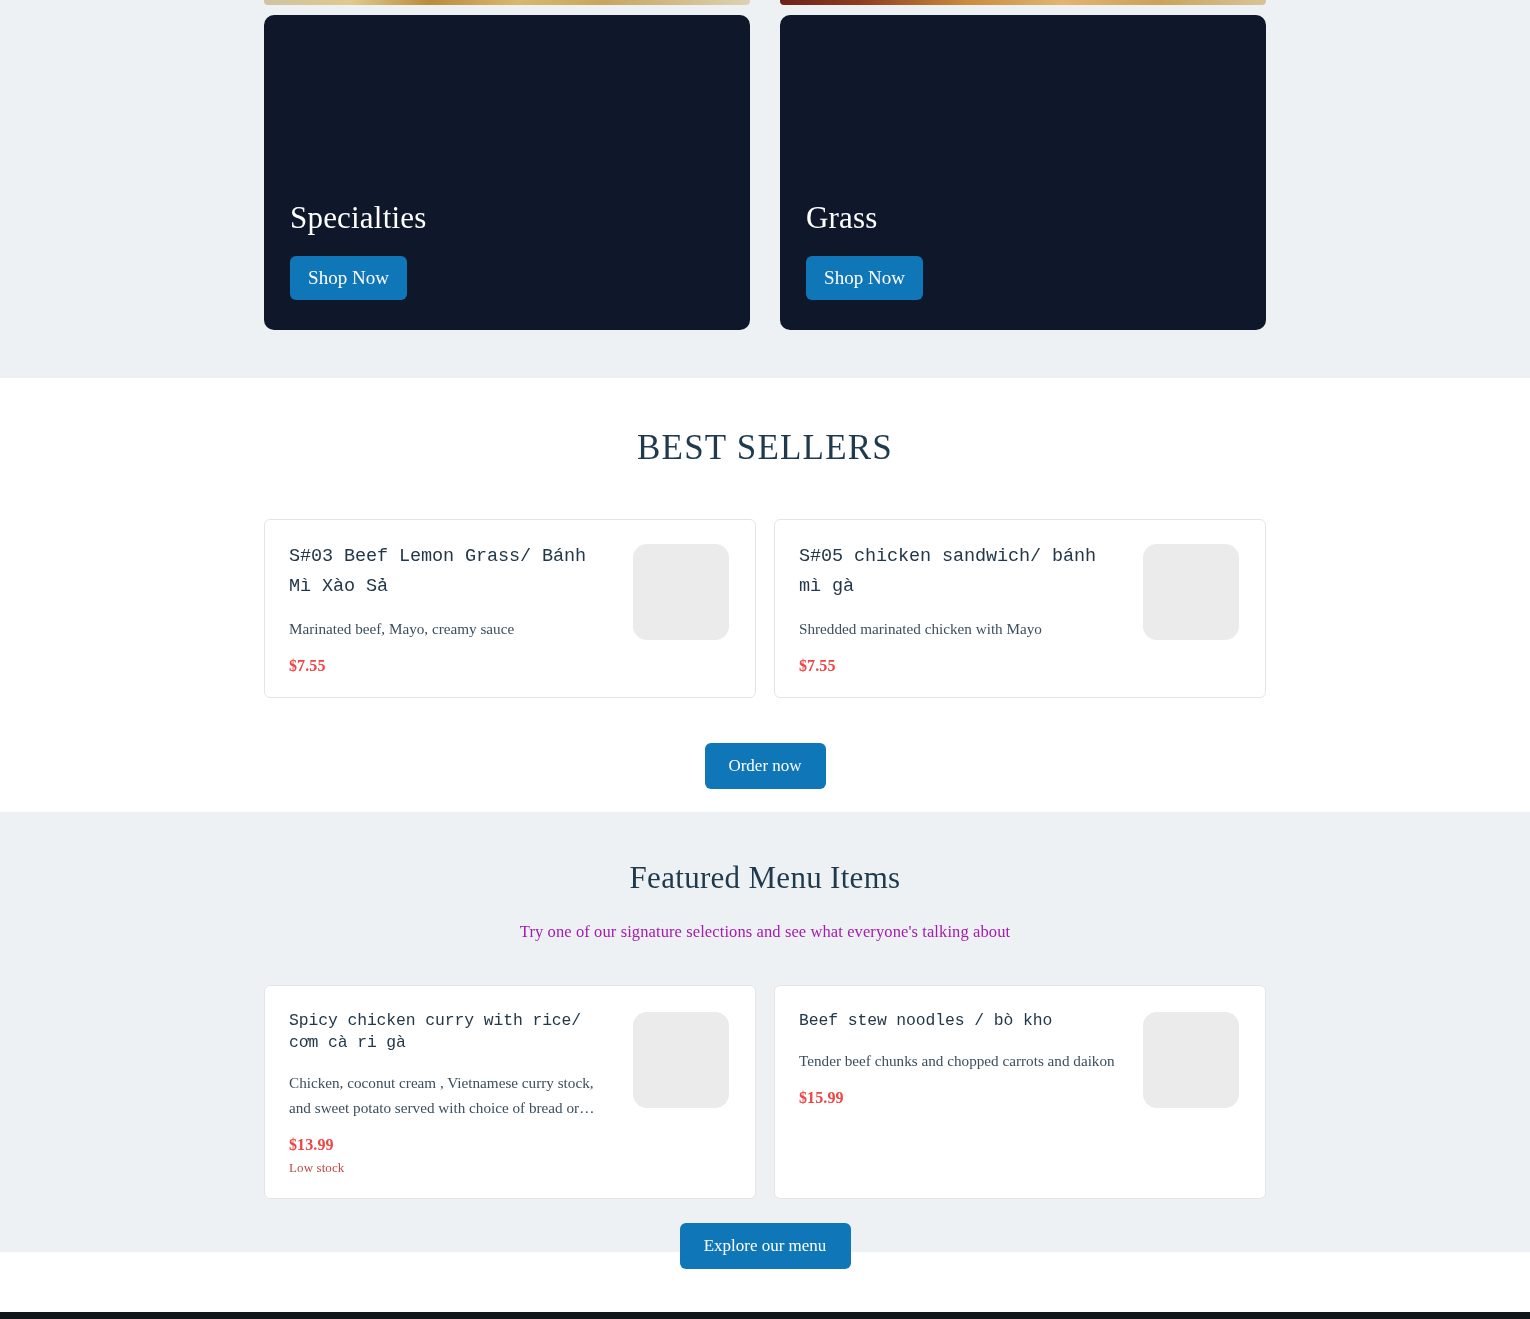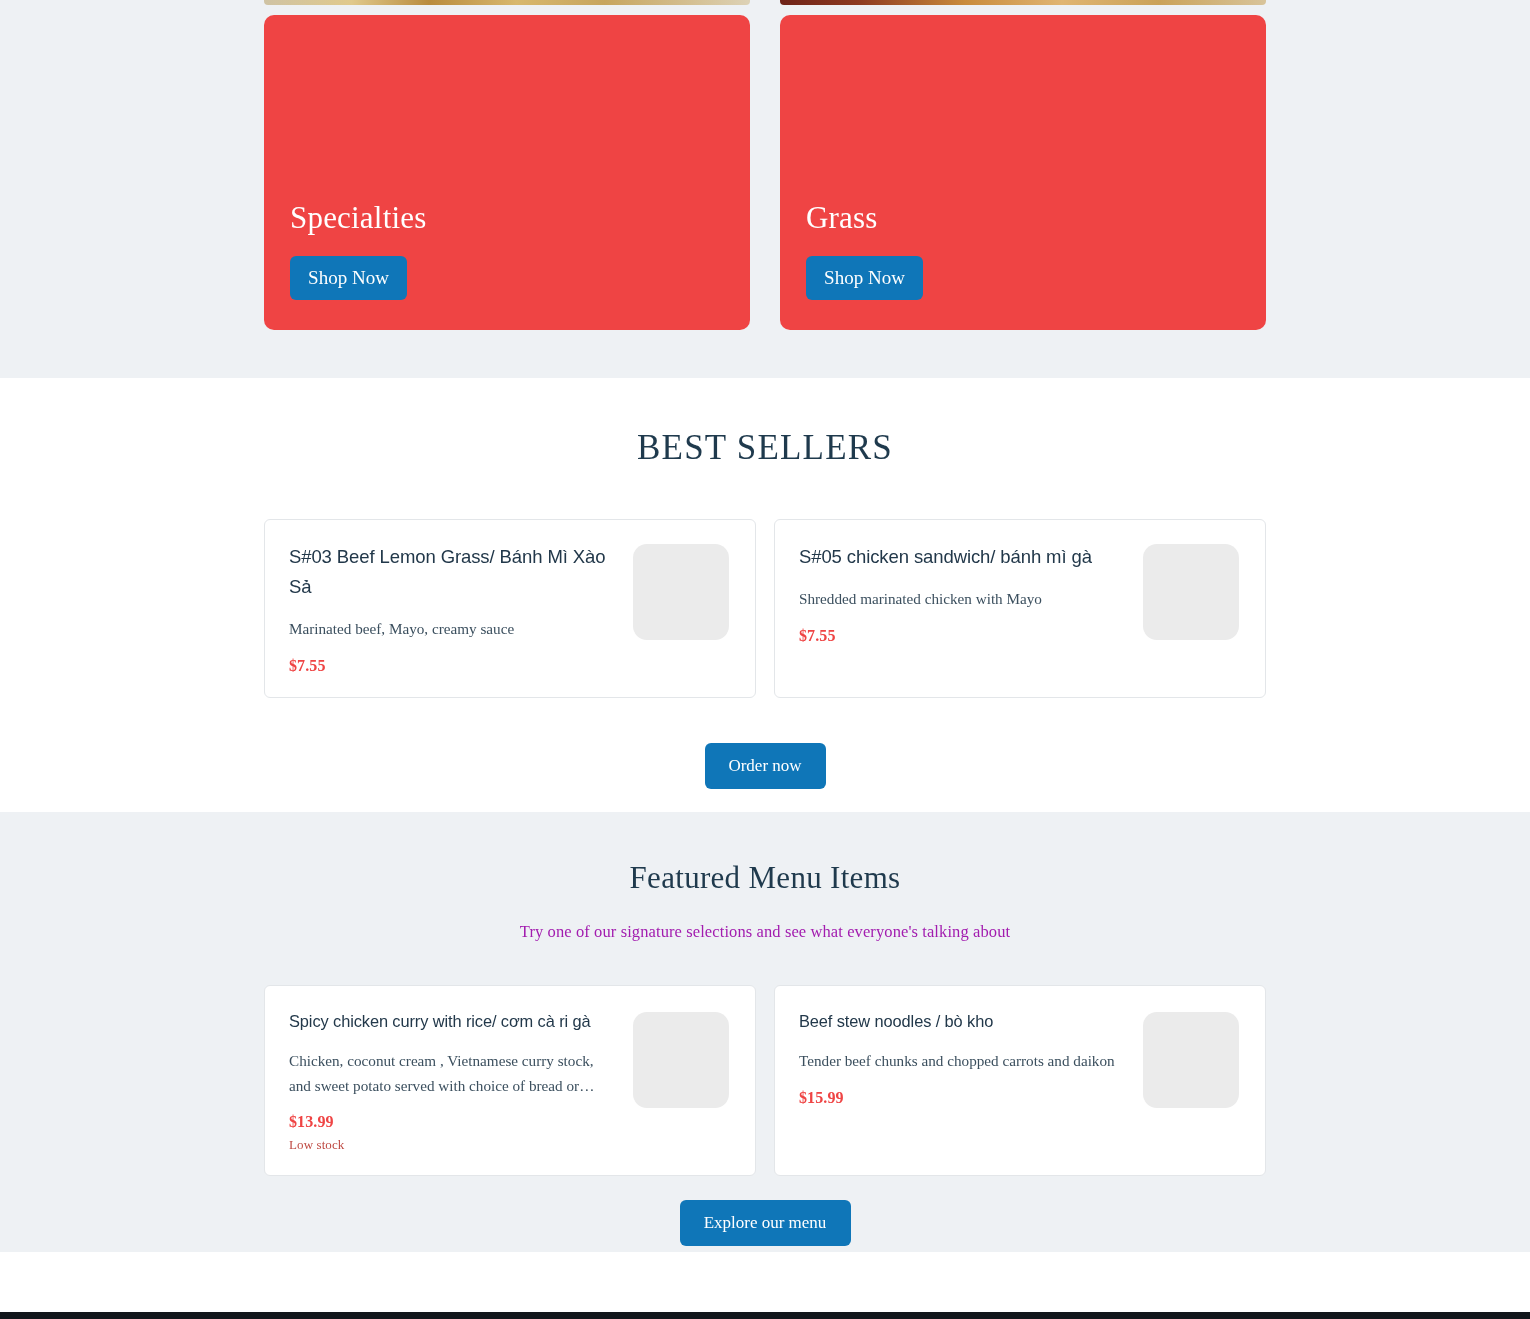--- a/index.html
+++ b/index.html
@@ -46,21 +46,21 @@
     overflow: hidden;
   }
   .photo-sliver.a {
     background: linear-gradient(90deg,#cfc3a4 0%,#e0c98c 18%,#b98b3d 34%,#d8b86d 52%,#c7a55e 70%,#ddd2b6 100%);
   }
   .photo-sliver.b {
     background: linear-gradient(90deg,#6e2318 0%,#8d3a20 16%,#c98b3c 38%,#e0b572 58%,#caa259 78%,#d8c49a 100%);
   }
 
   .cat-card {
-    background: #ef4444;
+    background: #0f172a;
     border-radius: 10px;
     height: 315px;
     position: relative;
     display: flex;
     flex-direction: column;
     justify-content: flex-end;
     padding: 0 0 30px 26px;
   }
 
   .cat-title {
@@ -127,21 +127,21 @@
     align-items: flex-start;
     justify-content: space-between;
     padding: 22px 26px 22px 24px;
   }
 
   .best-card { min-height: 165px; }
 
   .item-body { flex: 1; padding-right: 16px; }
 
   .item-title {
-    font-family: Liberation Sans, sans-serif;
+    font-family: Liberation Mono, monospace;
     font-size: 18.5px;
     font-weight: 400;
     color: #22384a;
     line-height: 1.62;
     letter-spacing: -0.1px;
     margin-bottom: 16px;
   }
 
   .item-desc {
     font-size: 15.2px;

